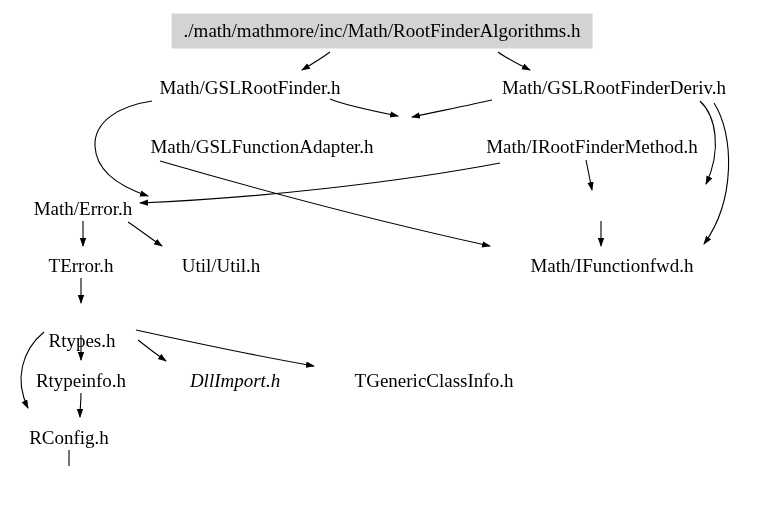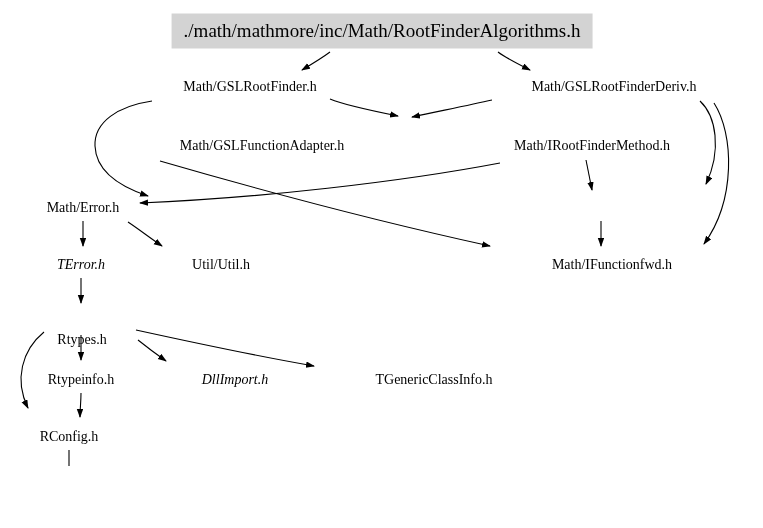--- a/index.html
+++ b/index.html
@@ -21,21 +21,21 @@
     left: 0;
     top: 0;
     width: 763px;
     height: 528px;
     pointer-events: none;
   }
   .node {
     position: absolute;
     white-space: nowrap;
     color: #000000;
-    font-size: 14px;
+    font-size: 19px;
     line-height: 1;
     letter-spacing: 0px;
     transform: translate(-50%, -50%);
     text-align: center;
   }
   .node.root {
     background: #d3d3d3;
     padding: 7px 12px 9px 12px;
     font-size: 19px;
   }
@@ -101,21 +101,21 @@
 
   <div class="node" style="left:614px; top:87px;">Math/GSLRootFinderDeriv.h</div>
 
   <div class="node" style="left:262px; top:146px;">Math/GSLFunctionAdapter.h</div>
 
   <div class="node" style="left:592px; top:146px;">Math/IRootFinderMethod.h</div>
 
   <div class="node" style="left:83px; top:208px;">Math/Error.h</div>
 
 
-  <div class="node" style="left:81px; top:265px;font-style:italic;">TError.h</div>
+  <div class="node" style="left:81px; top:265px;">TError.h</div>
 
   <div class="node" style="left:221px; top:265px;">Util/Util.h</div>
 
   <div class="node" style="left:612px; top:265px;">Math/IFunctionfwd.h</div>
 
   <div class="node" style="left:82px; top:340px;">Rtypes.h</div>
 
   <div class="node" style="left:81px; top:380px;">Rtypeinfo.h</div>
 
   <div class="node" style="left:235px; top:380px;font-style:italic;">DllImport.h</div>

